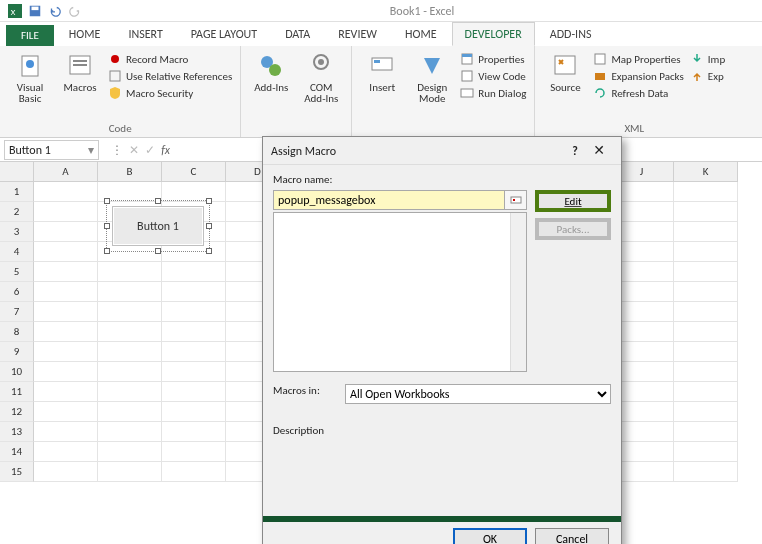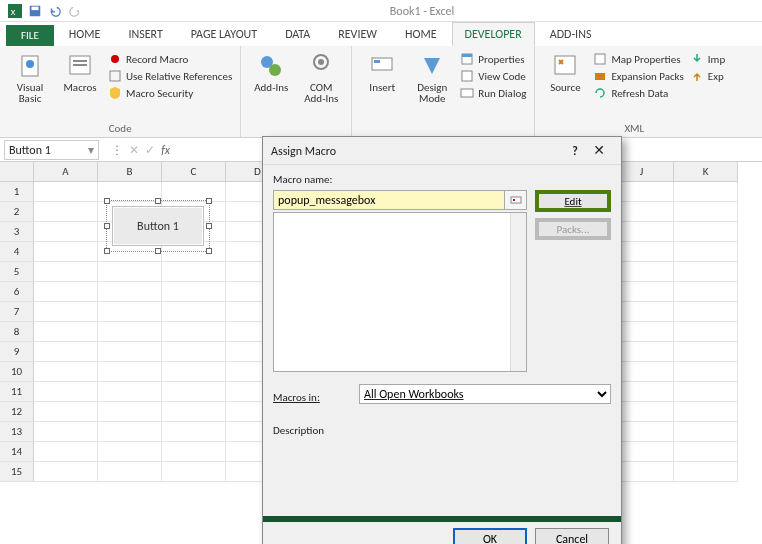--- a/index.html
+++ b/index.html
@@ -59,21 +59,21 @@
 .dlg-body { flex: 1; padding: 8px 10px; display: flex; flex-direction: column; gap: 4px; }
 .dlg-row { display: flex; gap: 8px; }
 .dlg-label { font-size: 11px; }
 .macro-input-row { display: flex; align-items: center; }
 .macro-input { flex: 1; height: 20px; border: 1px solid #a9a9a9; background: #fef9c3; padding: 0 4px; font-size: 12px; }
 .ref-btn { width: 22px; height: 20px; border: 1px solid #a9a9a9; border-left: none; background: #f6f6f6; display: flex; align-items: center; justify-content: center; }
 .side-btn { width: 76px; height: 22px; border: 4px solid #4d7c0f; background: #e6e6e6; font-size: 11px; }
 .side-btn.disabled { color: #999; border-color: #bbb; }
 .macro-list { flex: 1; background: #fff; border: 1px solid #a9a9a9; margin-top: 2px; position: relative; }
 .macro-list-scroll { position: absolute; right: 0; top: 0; bottom: 0; width: 16px; background: #f0f0f0; border-left: 1px solid #ddd; }
-.selectrow { display: flex; align-items: flex-end; gap: 20px; text-decoration: underline; }
+.selectrow { display: flex; align-items: flex-start; gap: 6px; }
 .selectrow select { flex: 1; height: 20px; border: 1px solid #a9a9a9; background: #fff; font-size: 12px; }
 .dlg-footer { height: 40px; border-top: 6px solid #14532d; display: flex; align-items: center; justify-content: flex-end; gap: 8px; padding: 0 12px; }
 .dlg-btn { width: 74px; height: 22px; font-size: 12px; border: 1px solid #888; background: #e6e6e6; }
 .dlg-btn.ok { border: 2px solid #0b61c4; background: #e6e6e6; }
 
 
 svg { display: block; }
 </style>
 </head>
 <body>

